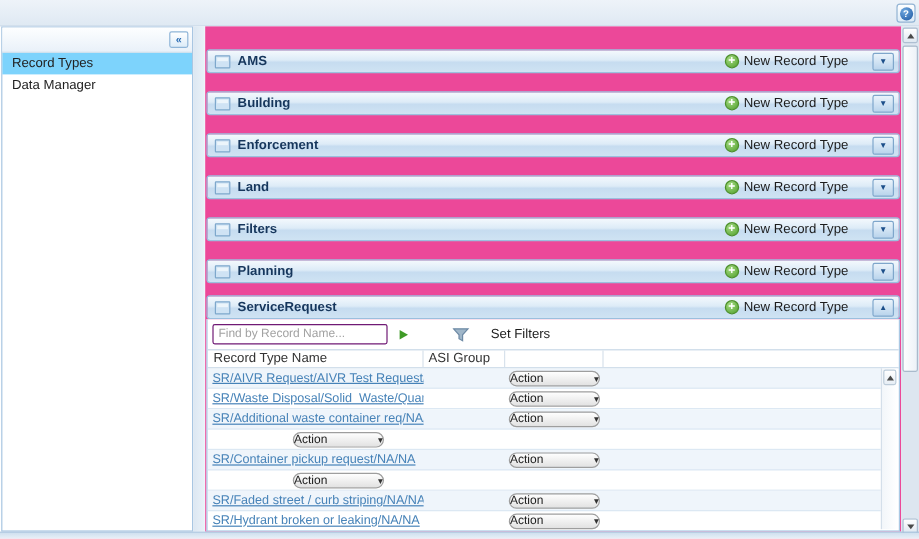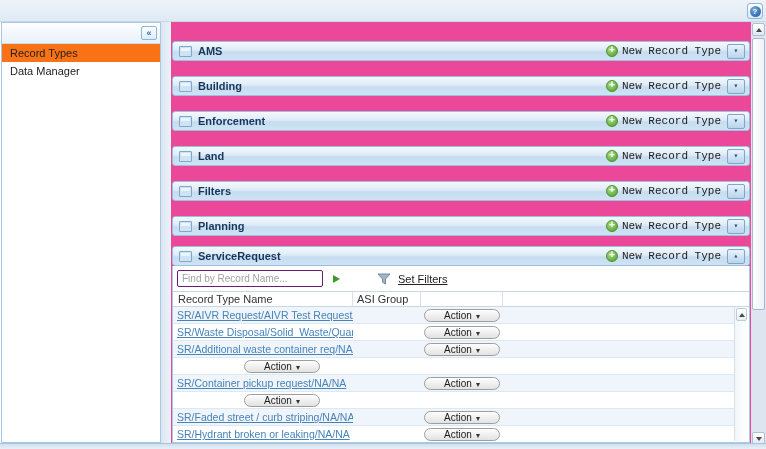--- a/index.html
+++ b/index.html
@@ -20,38 +20,38 @@
   
   .sidebar { position:absolute; left:1px; top:22px; width:160px; bottom:6px;
     background:#fff; border:1px solid #a9c6e2; }
   .sidebar-header { height:21px; background:linear-gradient(#fdfeff,#e9f1f9);
     border-bottom:1px solid #cadcec; position:relative; }
   .collapse-btn { position:absolute; right:3px; top:3px; width:16px; height:14px;
     background:linear-gradient(#ffffff,#ddecf8); border:1px solid #8fb5d8; border-radius:2px;
     color:#2a6db5; font-size:9px; line-height:12px; text-align:center; cursor:pointer; }
   .collapse-glyph::before { content:"\00AB"; font-weight:bold; }
   .sidebar-item { height:18px; line-height:18px; padding-left:8px; color:#222; cursor:pointer; white-space:nowrap; }
-  .sidebar-item.selected { background:#f97316; }
+  .sidebar-item.selected { background:#7dd3fc; }
 
   
   .splitter { position:absolute; left:161px; top:22px; width:10px; bottom:6px;
     background:linear-gradient(90deg,#dce7f2,#e9f1f8); border-right:1px solid #eef4fa; }
 
   
   .main { position:absolute; left:171px; top:22px; width:580px; bottom:6px; background:#ec4899; overflow:hidden; }
   #panel-list { padding-top:19px; }
   .panel { margin:0 1px 15px 1px; }
   .panel-header { height:20px; border:1px solid #9bbfde; border-radius:3px;
     background:linear-gradient(#f4f9fd 0%, #ddebf7 45%, #c6dcf0 55%, #cfe3f3 100%);
     display:flex; align-items:center; padding:0 4px 0 6px; cursor:pointer; }
   .win-icon { width:13px; height:11px; border:1px solid #7ea8cc; border-radius:1px;
     background:#cfe3f4; position:relative; flex:0 0 auto; }
   .win-icon::before { content:""; position:absolute; left:1px; right:1px; top:1px; height:3px; background:#ecf5fb; }
   .panel-title { font-weight:bold; color:#16365c; margin-left:6px; white-space:nowrap; }
-  .header-right { margin-left:auto; display:flex; align-items:center; gap:6px;font-family:Liberation Mono, monospace; }
+  .header-right { margin-left:auto; display:flex; align-items:center; gap:20px; }
   .nrt-link { display:flex; align-items:center; gap:4px; cursor:pointer; }
   .plus-icon { width:12px; height:12px; border-radius:50%;
     background:radial-gradient(circle at 35% 30%, #a6dc85, #4f9e2a); border:1px solid #4c8f2a;
     color:#fff; font-size:10px; font-weight:bold; line-height:10px; text-align:center; }
   .plus-icon::before { content:"+"; }
   .nrt-label { color:#1c1c1c; white-space:nowrap; }
   .dd-btn { width:18px; height:15px; border:1px solid #7ea6cb; border-radius:2px;
     background:linear-gradient(#eaf3fb,#b9d4ec); display:flex; align-items:center; justify-content:center;
     color:#1c4f8a; cursor:pointer; }
   .chevron-down { font-size:8px; line-height:8px; }
@@ -61,40 +61,40 @@
 
   
   .sr-panel { margin-top:-5px; }
   .sr-body { border:1px solid #aac9e4; border-top:none; background:#fff; height:177px; position:relative; overflow:hidden; }
   .search-row { height:25px; display:flex; align-items:center; padding-left:4px; }
   .search-input { width:146px; height:17px; border:1px solid #701a75; border-radius:2px;
     font-family:"Liberation Sans",sans-serif; font-size:10px; padding:0 4px; color:#333; }
   .search-input::placeholder { color:#a2a2a2; }
   .go-btn { margin-left:6px; width:14px; height:14px; display:flex; align-items:center; justify-content:center; cursor:pointer; }
   .go-tri { width:0; height:0; border-left:7px solid #3f9b27; border-top:4px solid transparent; border-bottom:4px solid transparent; }
-  .set-filters { display:flex; gap:6px; margin-left:34px; cursor:pointer;text-decoration:underline; }
+  .set-filters { display:flex; gap:17px; margin-left:34px; cursor:pointer; }
   .set-filters-label { color:#1c1c1c; }
 
   .table-header { display:flex; height:16px; align-items:center;
     border-top:1px solid #c7d7e6; border-bottom:1px solid #c7d7e6; color:#333; }
   .hcell { height:100%; display:flex; align-items:center; border-right:1px solid #d8e2ec; }
   .c1 { width:180px; padding-left:5px; }
   .c2 { width:68px; padding-left:4px; }
   .c3 { width:82px; }
   .c4 { flex:1; border-right:none; }
 
   #rows { position:absolute; left:0; right:15px; top:41px; bottom:0; overflow:hidden; }
   .trow { display:flex; height:17px; align-items:center; border-bottom:1px solid #dce8f3; }
   .trow:nth-child(odd) { background:#eff5fb; }
   .cell { height:100%; display:flex; align-items:center; overflow:hidden; }
   .rt-link { font-size:10.5px; color:#4783b8; text-decoration:underline; white-space:pre; cursor:pointer; }
   .cell.c1 { padding-left:4px; }
   .action-btn { margin:0 auto; width:76px; height:13px; border:1px solid #9e9e9e; border-radius:7px;
     background:linear-gradient(#fefefe,#e2e2e2); font-family:"Liberation Sans",sans-serif;
-    font-size:10px; color:#1c1c1c; display:flex; align-items:center; justify-content:center; gap:4px; cursor:pointer; }
+    font-size:10px; color:#1c1c1c; display:flex; align-items:center; justify-content:space-between; gap:4px; cursor:pointer; }
   .action-caret::before { content:"\25BE"; font-size:8px; color:#333; }
 
   
   .inner-scroll { position:absolute; right:1px; top:41px; bottom:1px; width:14px;
     background:linear-gradient(90deg,#f2f6fa,#ffffff); border-left:1px solid #d4dfea; }
   .inner-up { position:absolute; top:1px; left:1px; right:1px; height:13px;
     background:linear-gradient(#ffffff,#e7eef5); border:1px solid #bccbd9; border-radius:2px;
     display:flex; align-items:center; justify-content:center; cursor:pointer; }
   .tri-up { width:0; height:0; border-bottom:4px solid #4a4a4a; border-left:3px solid transparent; border-right:3px solid transparent; }
   .tri-down { width:0; height:0; border-top:4px solid #4a4a4a; border-left:3px solid transparent; border-right:3px solid transparent; }

